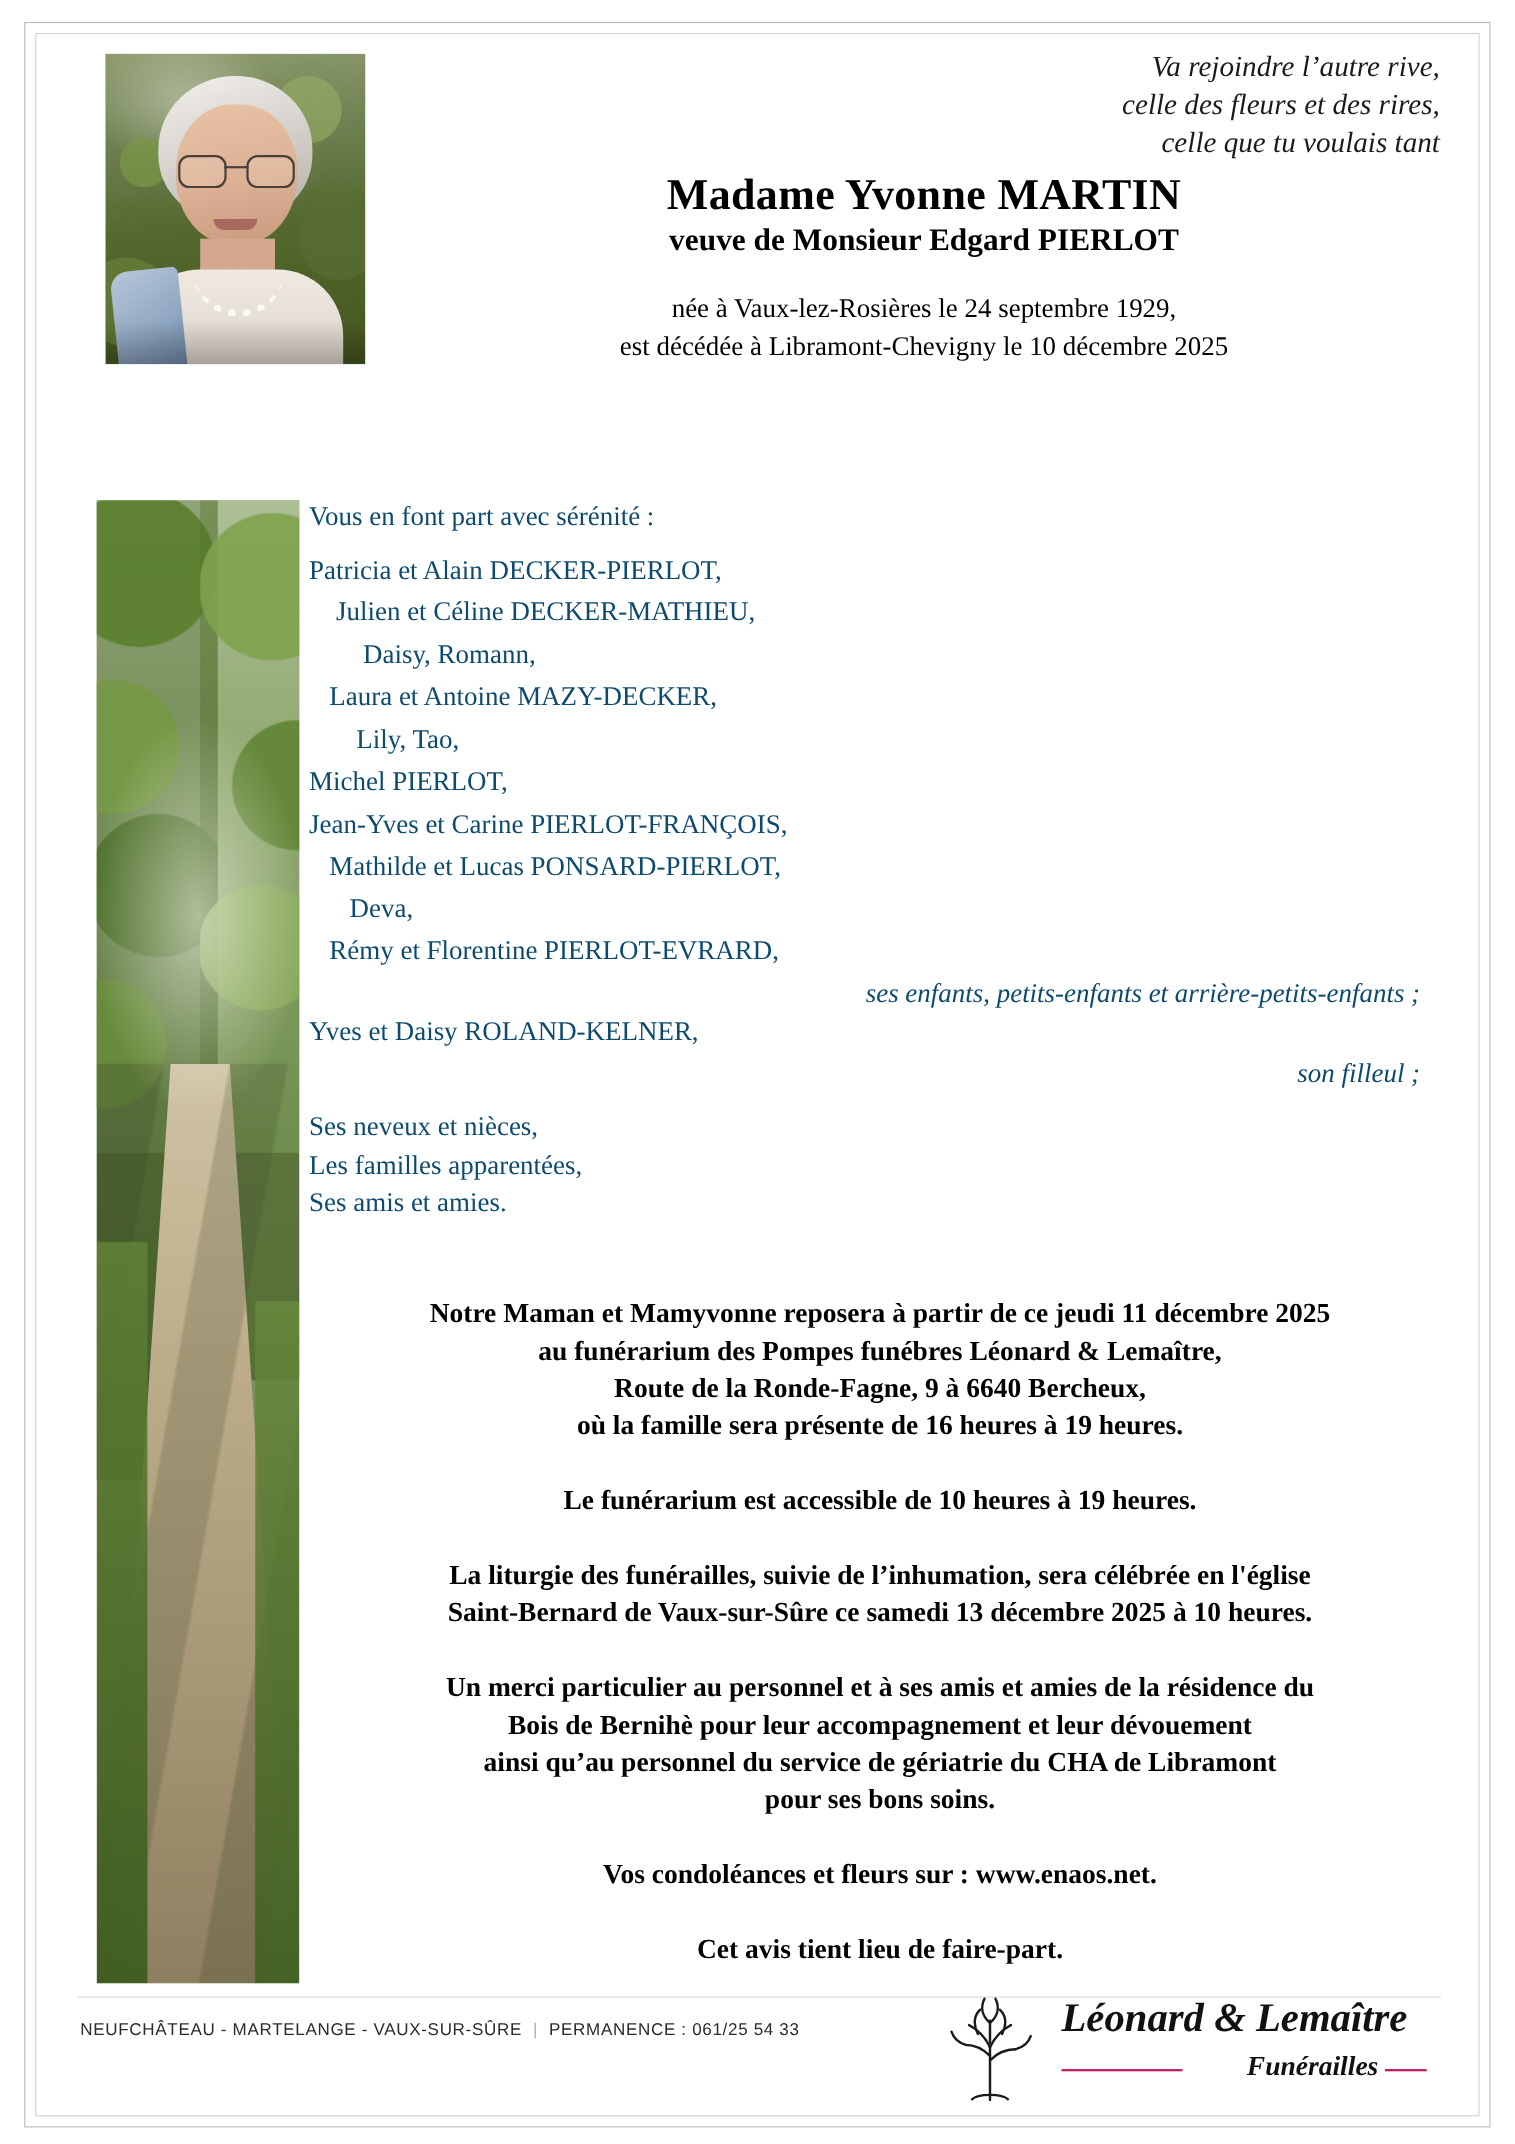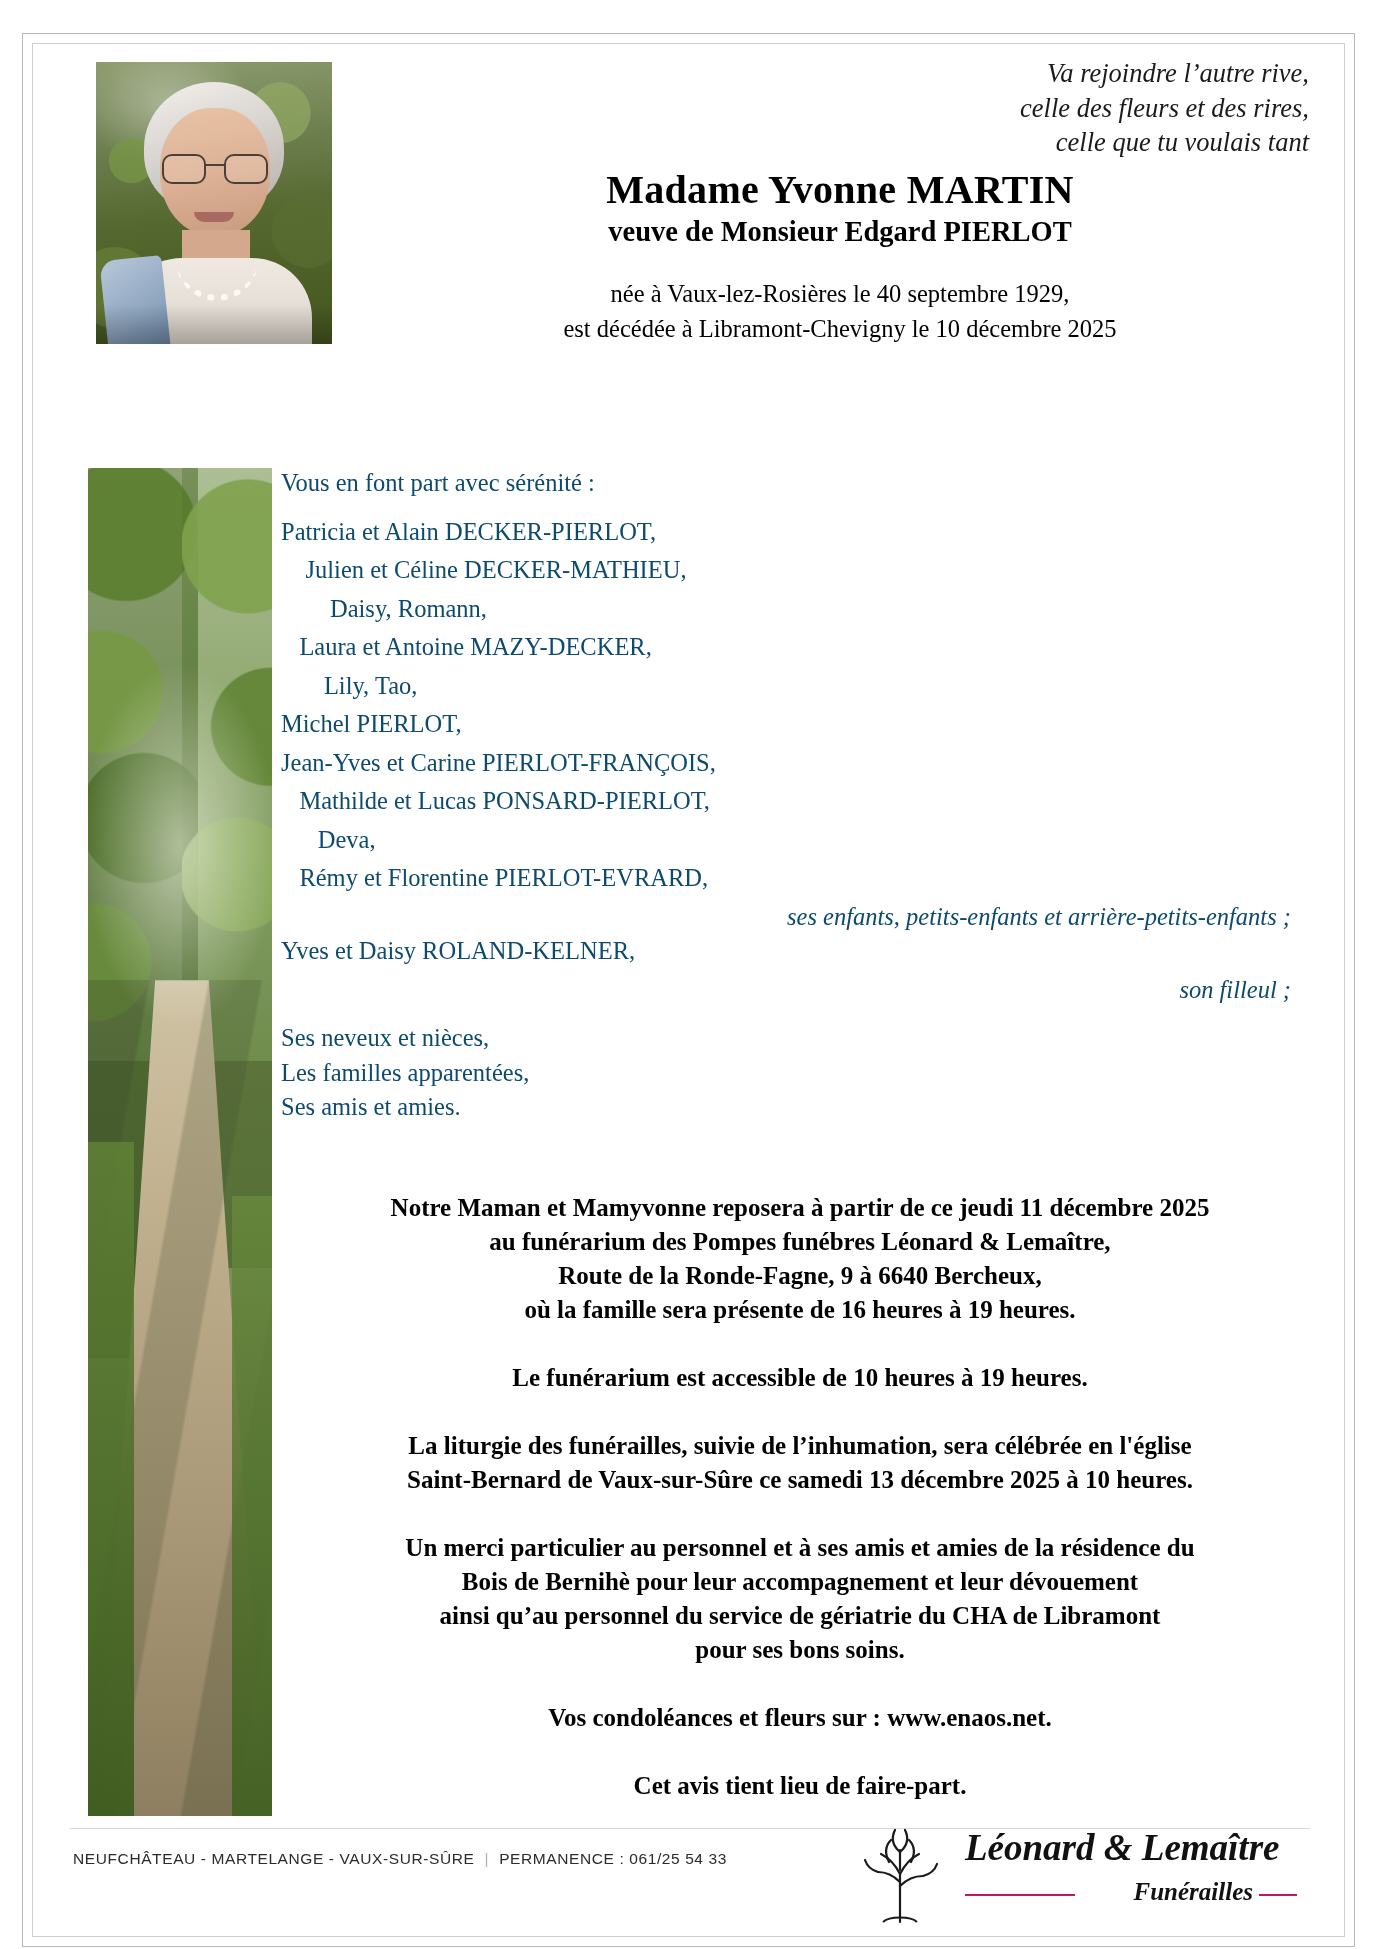--- a/index.html
+++ b/index.html
@@ -10,21 +10,21 @@
   body {
     width: 1377px;
     height: 1949px;
     font-family: "Liberation Serif", serif;
     color: #000000;
     position: relative;
     overflow: hidden;
   }
   .page {
     position: absolute;
-    left: 0; top: 16px;
+    left: 0; top: 3px;
     width: 1377px;
     height: 1829px;
     background: #ffffff;
   }
   .outer-border {
     position: absolute;
     left: 22px;
     top: 17px;
     width: 1333px;
     height: 1914px;
@@ -386,21 +386,21 @@
   <div class="verse">
     <div>Va rejoindre l’autre rive,</div>
     <div>celle des fleurs et des rires,</div>
     <div>celle que tu voulais tant</div>
   </div>
 
   <div class="heading">
     <div class="name">Madame Yvonne MARTIN</div>
     <div class="subname">veuve de Monsieur Edgard PIERLOT</div>
     <div class="birth">
-      <div>née à Vaux-lez-Rosières le 40 septembre 1929,</div>
+      <div>née à Vaux-lez-Rosières le 24 septembre 1929,</div>
       <div>est décédée à Libramont-Chevigny le 10 décembre 2025</div>
     </div>
   </div>
 
   <div class="landscape">
     <div class="sky"></div>
     <div class="trees-l"></div>
     <div class="trees-r"></div>
     <div class="path"></div>
     <div class="path-shadows"></div>

